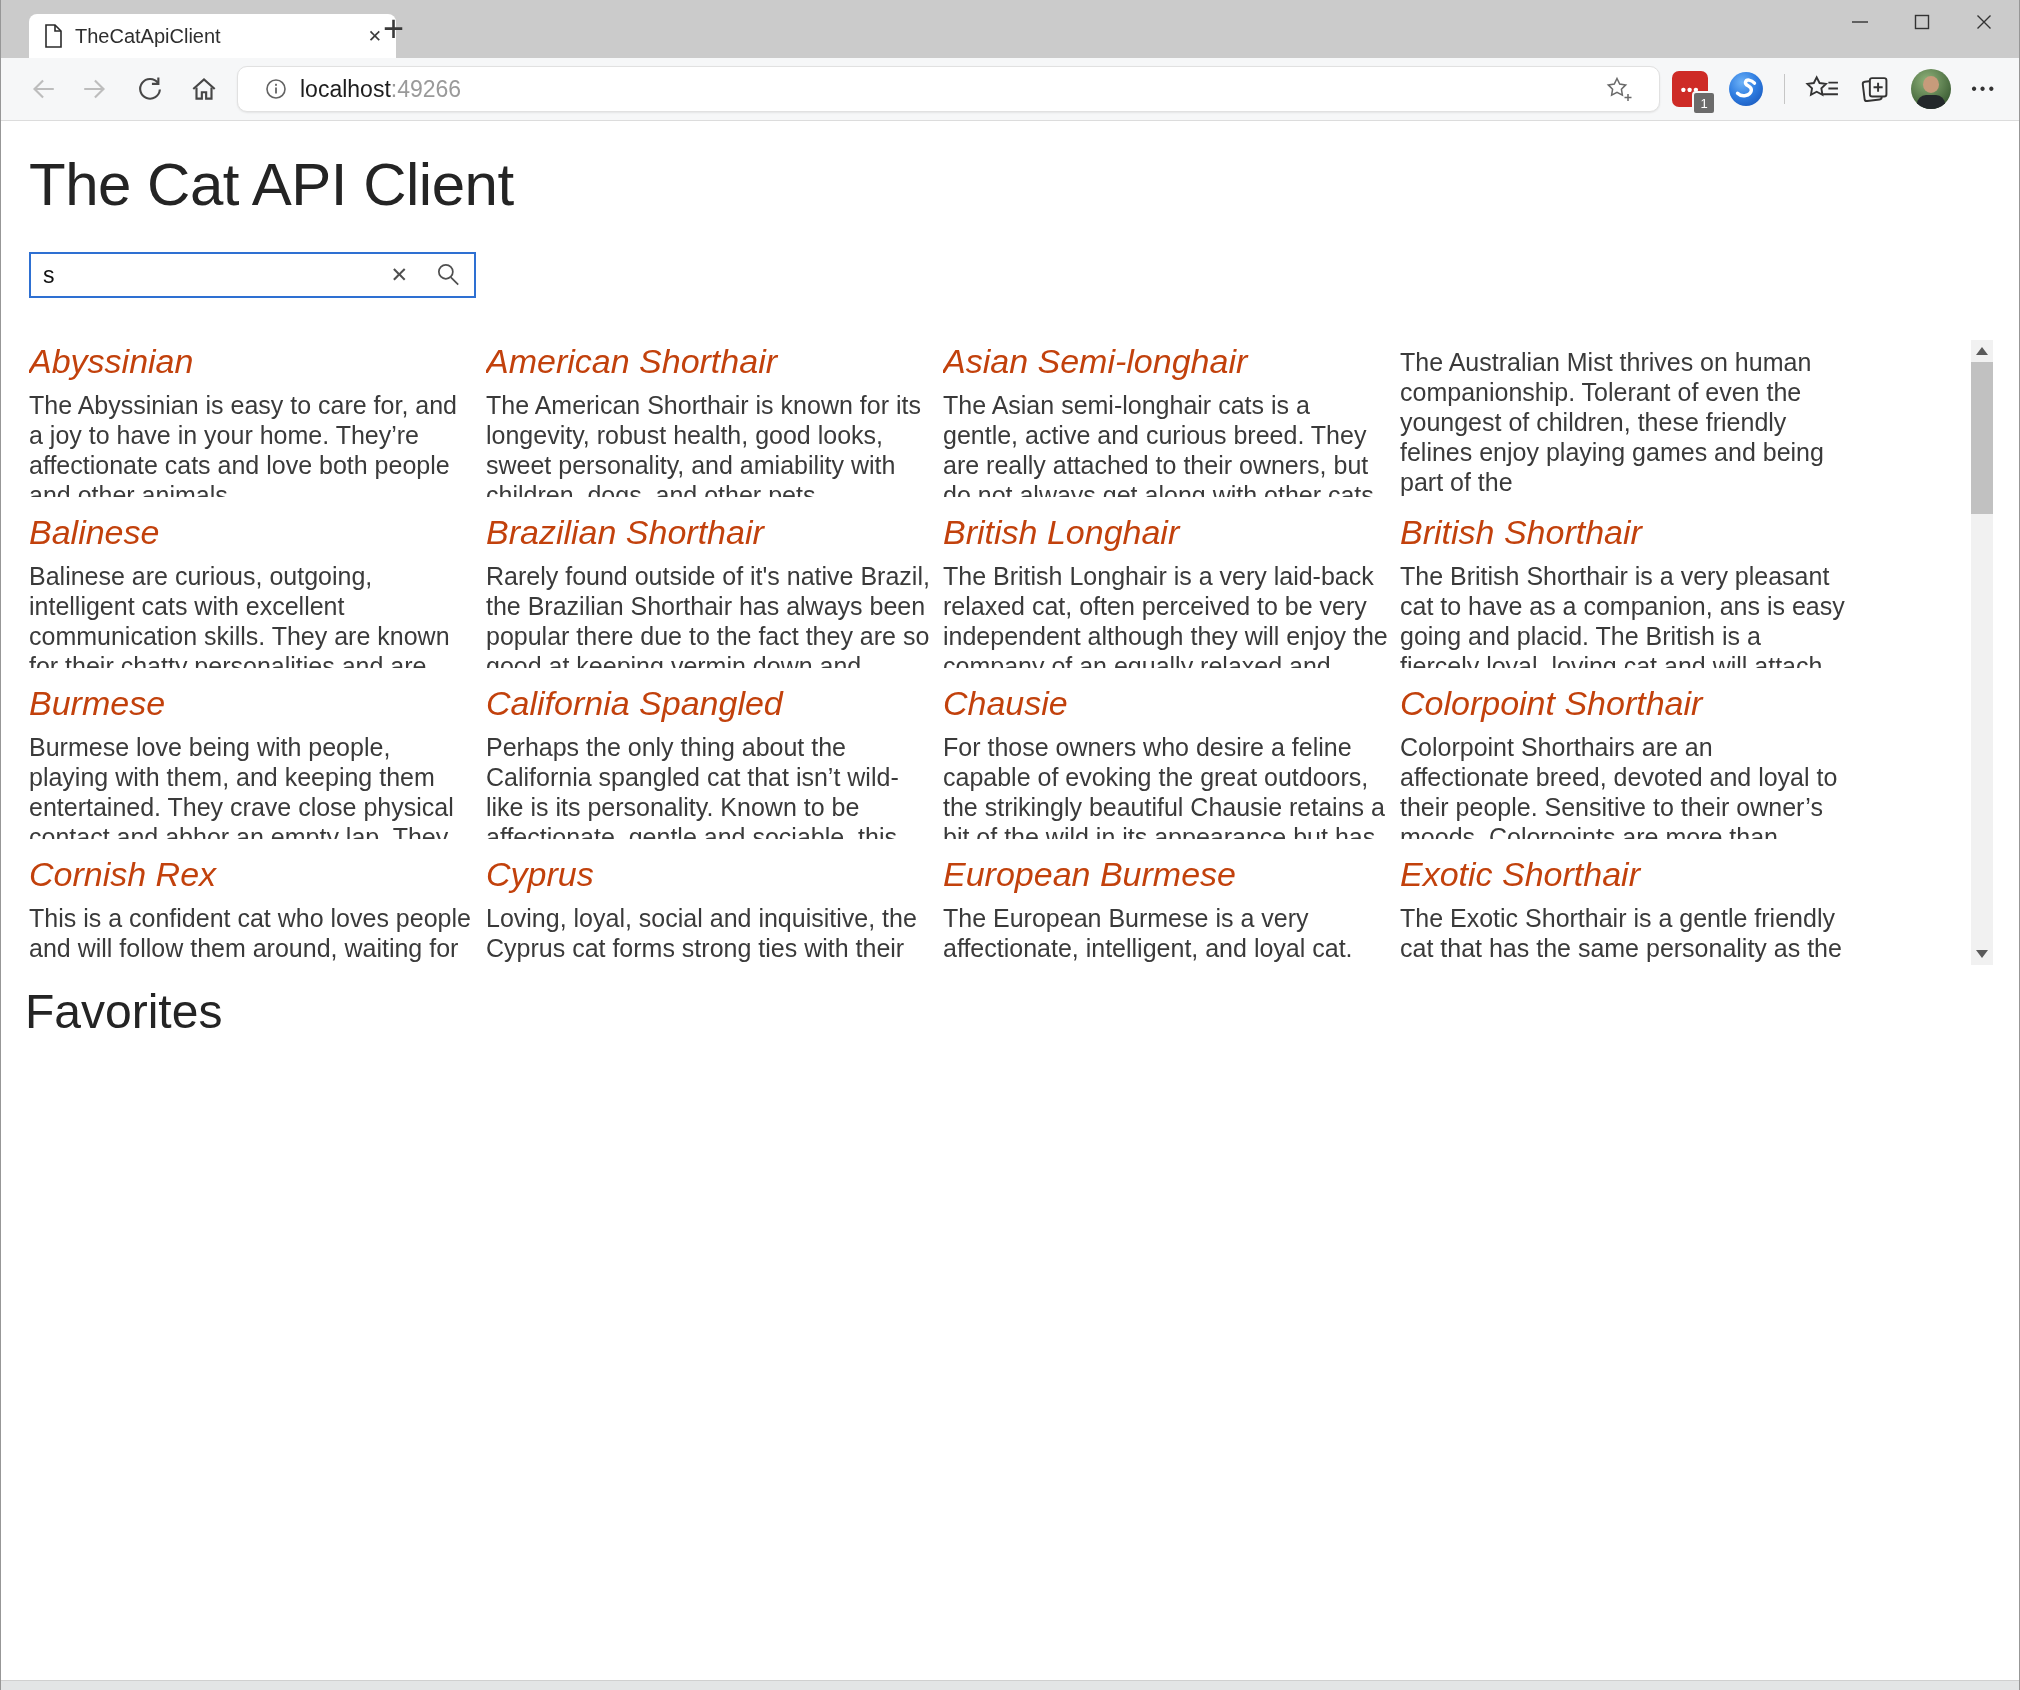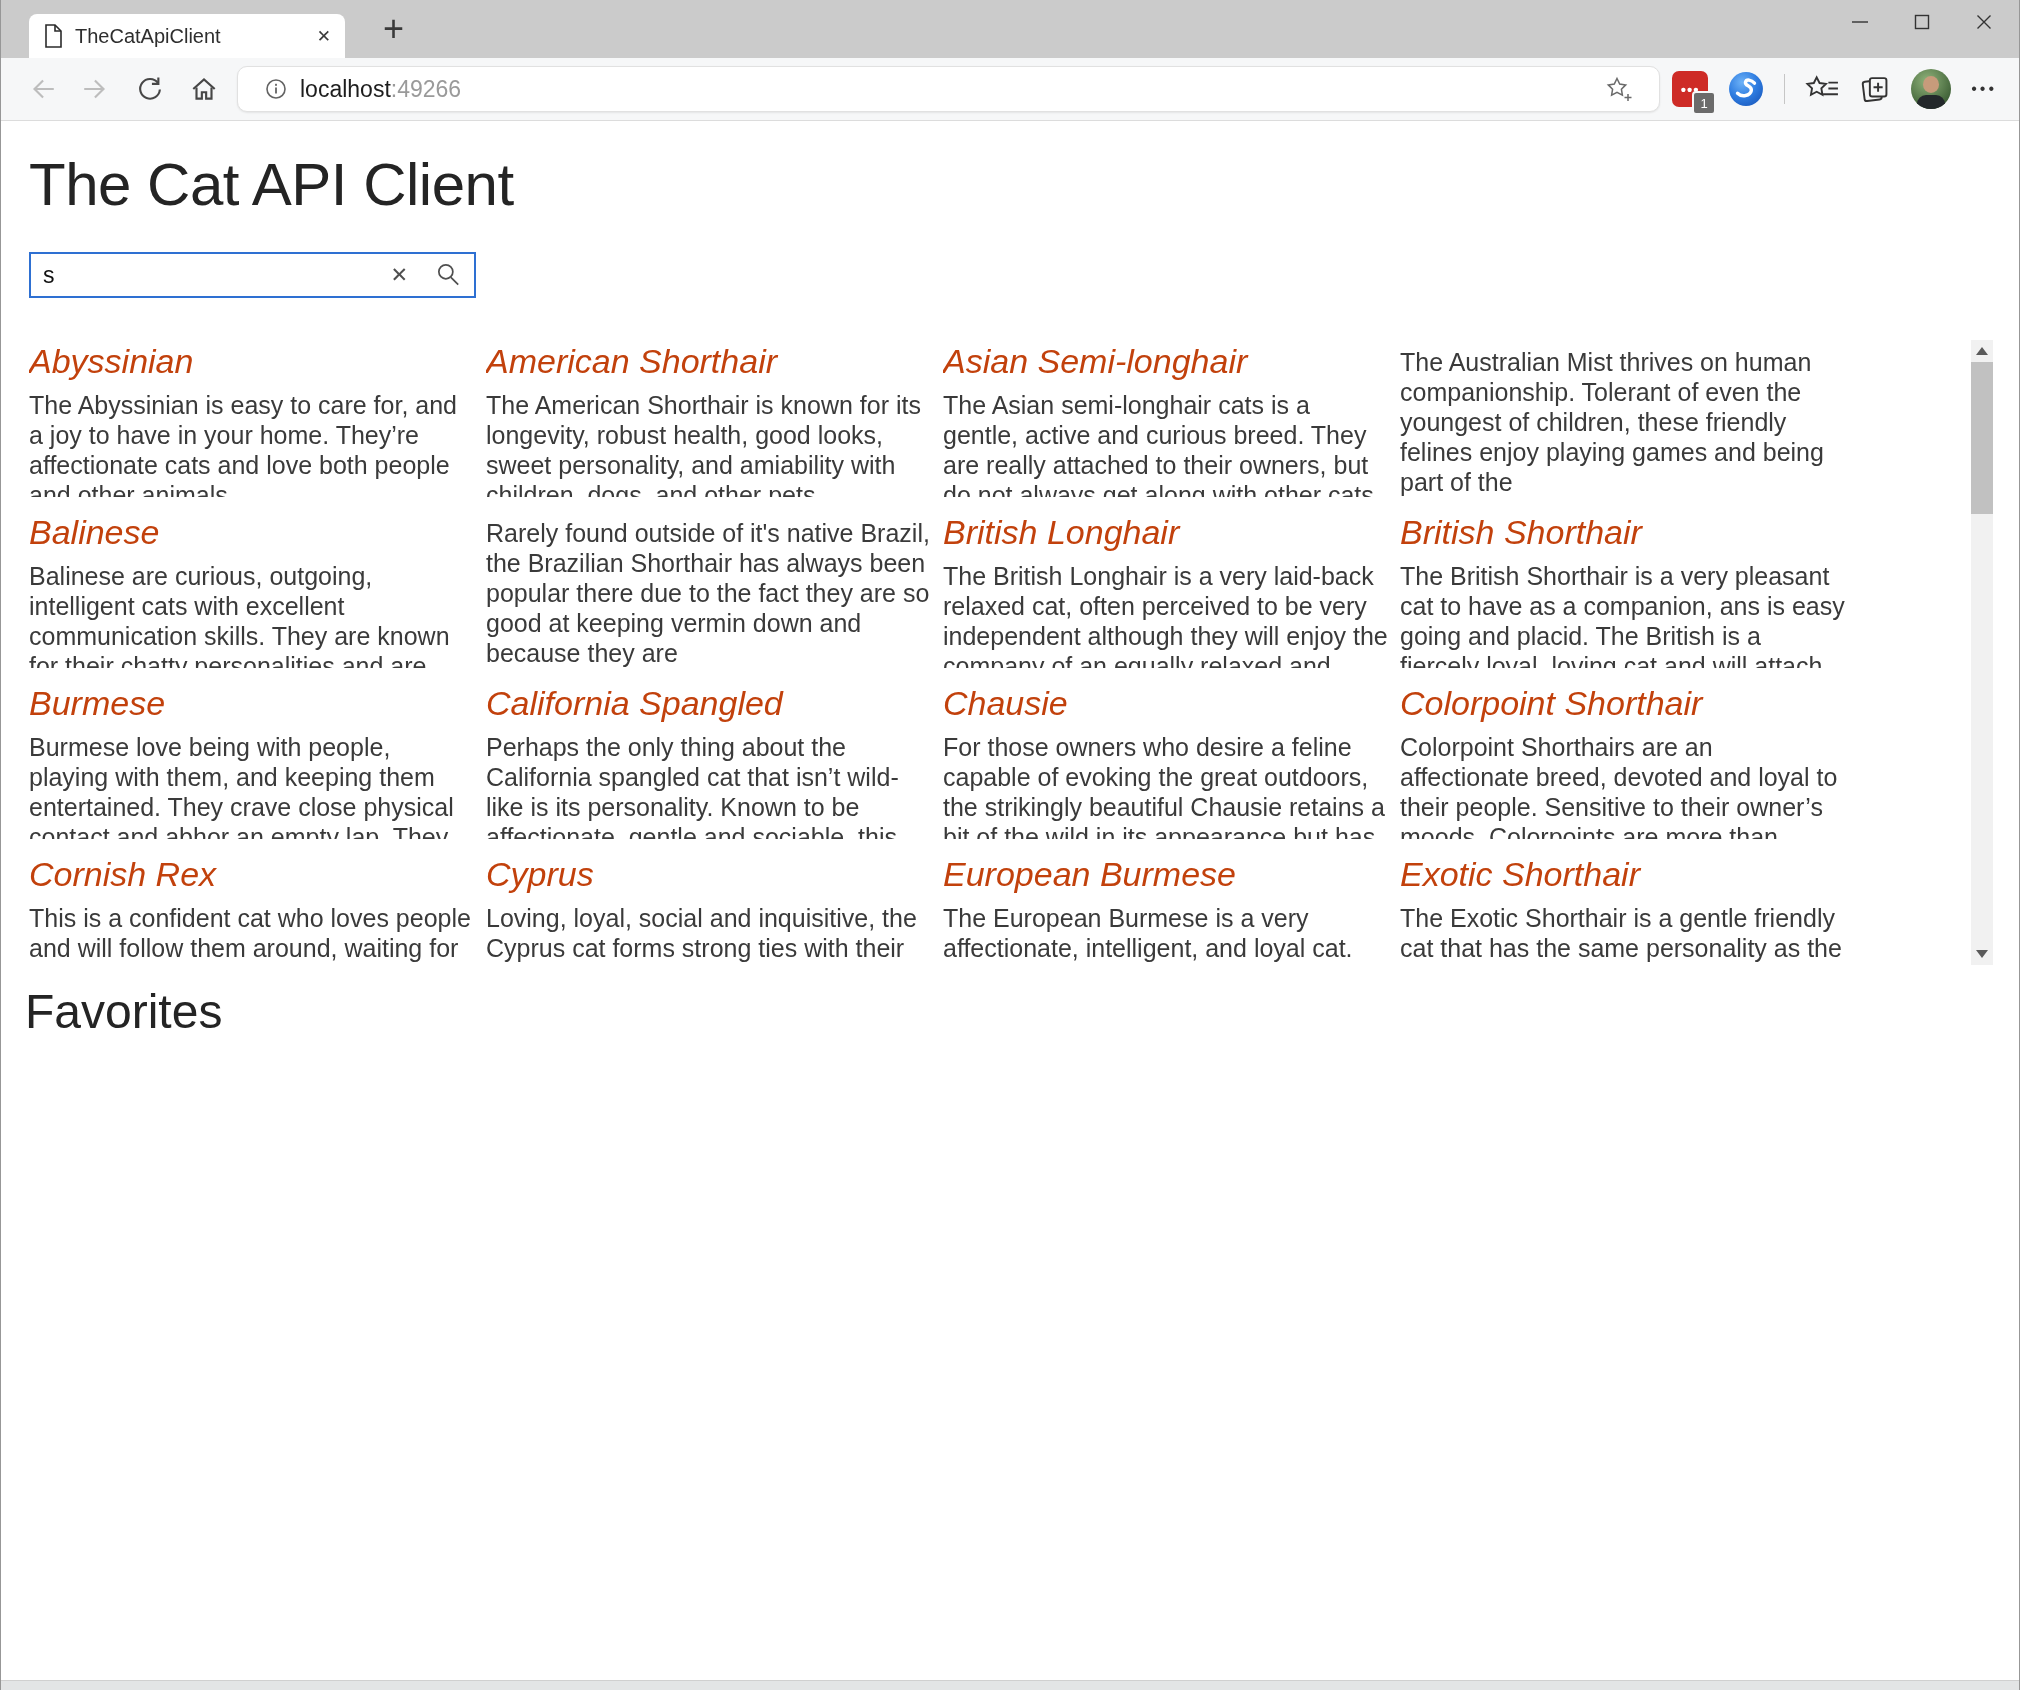--- a/index.html
+++ b/index.html
@@ -2,21 +2,21 @@
 <html><head>
 <meta charset="utf-8">
 <style>
   html,body{margin:0;padding:0;}
   body{width:2020px;height:1690px;font-family:"Liberation Sans",sans-serif;background:#fff;overflow:hidden;}
   .window{width:100%;height:100%;position:relative;box-sizing:border-box;background:#fff;
           border-left:1px solid #979797;border-right:1px solid #979797;}
 
   
   .tabstrip{height:58px;background:#cbcbcb;position:relative;}
-  .tab{position:absolute;left:28px;top:14px;width:316px;height:44px;background:#fff;
+  .tab{position:absolute;left:28px;top:14px;width:367px;height:44px;background:#fff;
        border-radius:8px 8px 0 0;display:flex;align-items:center;padding:0 14px;box-sizing:border-box;gap:12px;}
   .tab-title{flex:1;font-size:20px;color:#2e2e2e;white-space:nowrap;overflow:hidden;}
   .tab-close{font-size:17px;color:#3c3c3c;}
   .newtab{position:absolute;left:382px;top:8px;font-size:36px;font-weight:300;color:#3a3a3a;}
   .win-controls{position:absolute;top:0;right:4px;display:flex;}
   .win-btn{width:62px;height:44px;display:flex;align-items:center;justify-content:center;}
 
   
   .toolbar{height:63px;background:#f6f7f8;border-bottom:1px solid #dcdcdc;display:flex;
            align-items:center;padding:0 14px;box-sizing:border-box;}
@@ -216,20 +216,21 @@
   <div class="breed-card">
     <p class="breed-desc">The Australian Mist thrives on human companionship. Tolerant of even the youngest of children, these friendly felines enjoy playing games and being part of the</p>
   </div>
 
   <div class="breed-card">
     <h3 class="breed-name">Balinese</h3>
     <p class="breed-desc">Balinese are curious, outgoing, intelligent cats with excellent communication skills. They are known for their chatty personalities and are always eager to tell</p>
   </div>
 
   <div class="breed-card">
+    <h3 class="breed-name">Brazilian Shorthair</h3>
     <p class="breed-desc">Rarely found outside of it's native Brazil, the Brazilian Shorthair has always been popular there due to the fact they are so good at keeping vermin down and because they are</p>
   </div>
 
   <div class="breed-card">
     <h3 class="breed-name">British Longhair</h3>
     <p class="breed-desc">The British Longhair is a very laid-back relaxed cat, often perceived to be very independent although they will enjoy the company of an equally relaxed and</p>
   </div>
 
   <div class="breed-card">
     <h3 class="breed-name">British Shorthair</h3>

